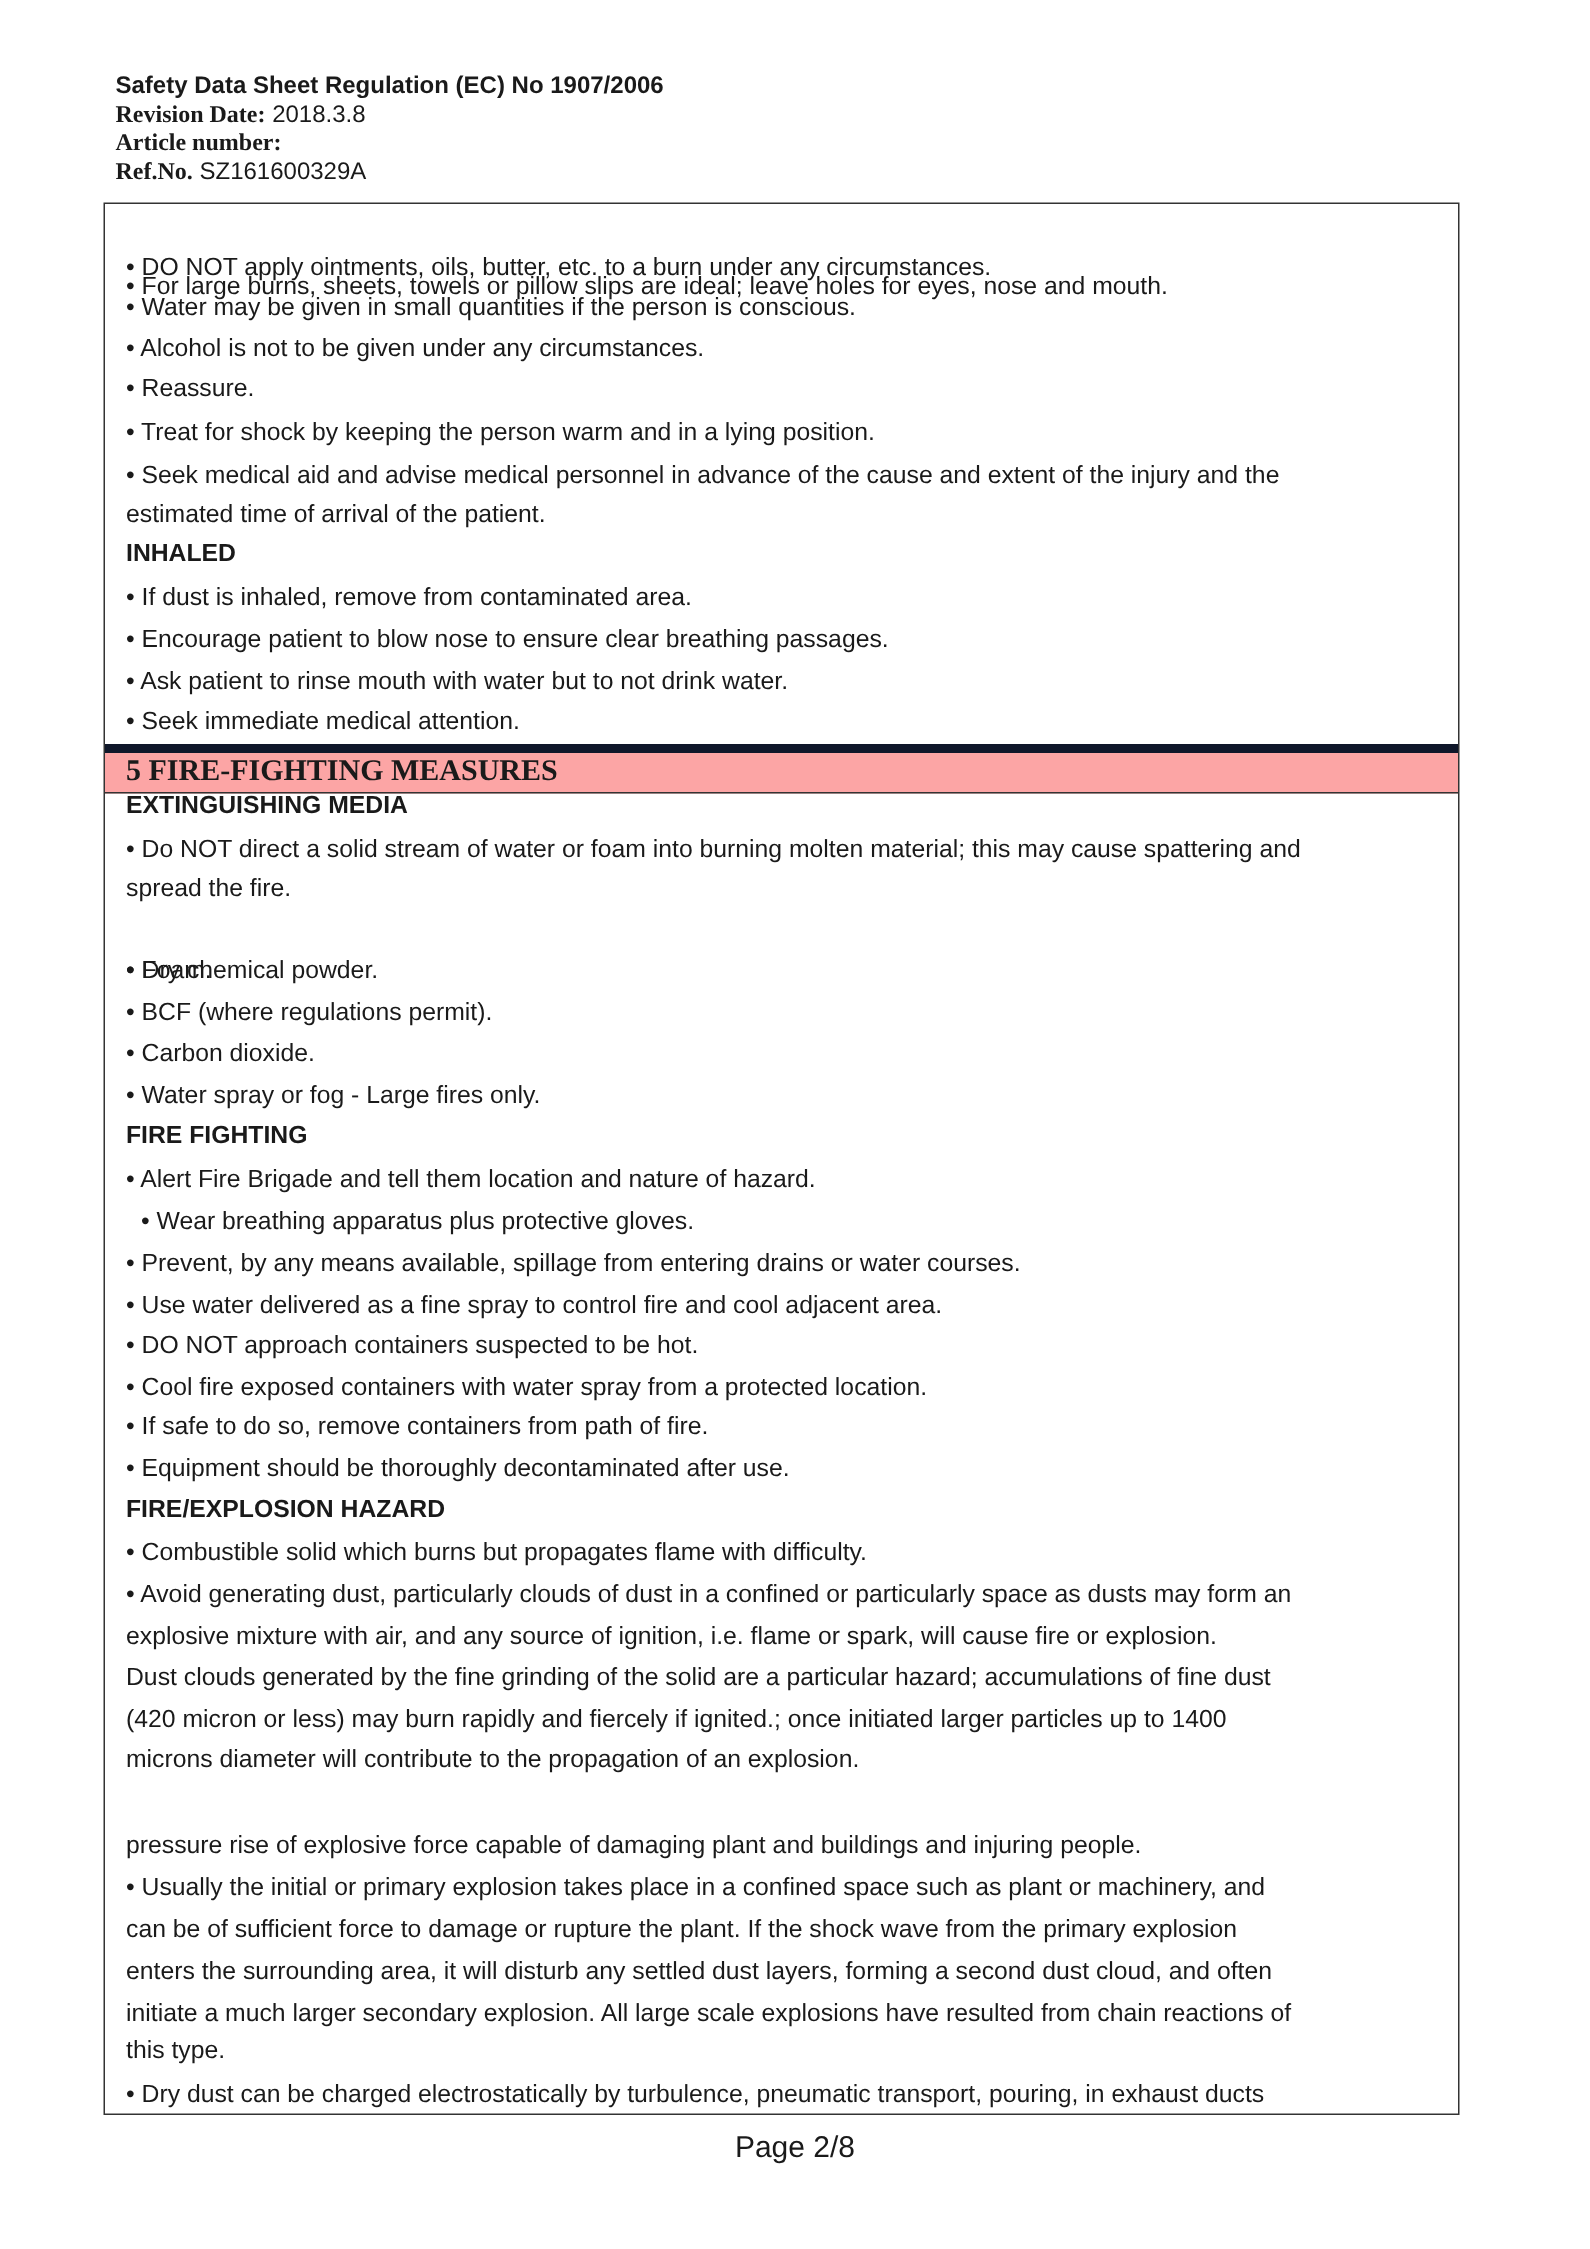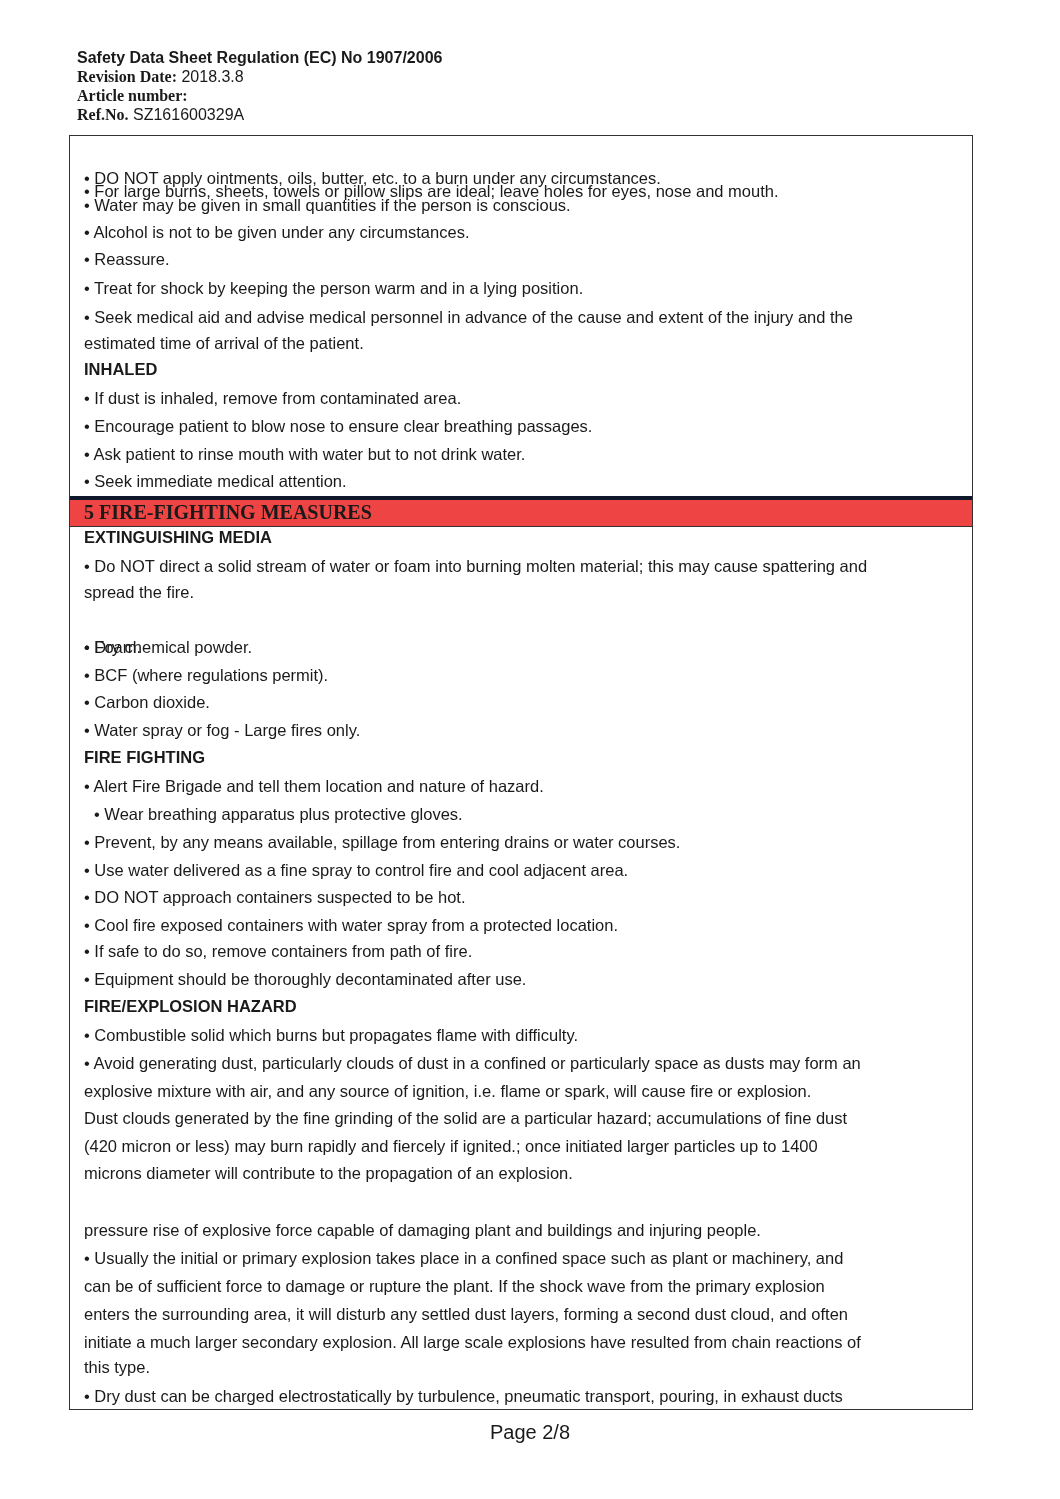--- a/index.html
+++ b/index.html
@@ -2,21 +2,21 @@
 <html><head>
 <meta charset="utf-8">
 <style>
   html, body { margin:0; padding:0; background:#ffffff; }
   body { width:1060px; height:1499px; position:relative; font-family:"Liberation Sans", sans-serif; color:#1a1a1a; }
   .header { position:absolute; left:77px; top:48px; line-height:19px; font-size:16px; }
   .header .title { font-weight:bold; font-size:16px; }
   .serif-b { font-family:"Liberation Serif", serif; font-weight:bold; font-size:16px; }
   .box { position:absolute; left:69px; top:135px; width:904px; height:1275px; border:1px solid #333; box-sizing:border-box; }
   .line { position:absolute; left:14px; font-size:16.5px; white-space:nowrap; }
-  .sect { position:absolute; left:0; right:0; height:26px; background:#ef4444; border-top:4px solid #0f172a; border-bottom:1px solid #333; }
+  .sect { position:absolute; left:0; right:0; height:26px; background:#fca5a5; border-top:6px solid #0f172a; border-bottom:1px solid #333; }
   .sect span { position:absolute; left:14px; top:1px; font-family:"Liberation Serif", serif; font-weight:bold; font-size:20px; }
   .sub { font-weight:bold; }
   .footer { position:absolute; left:0; width:1060px; top:1421px; text-align:center; font-size:20px; }
 </style>
 </head>
 <body>
 
 <div class="header">
   <div class="title">Safety Data Sheet Regulation (EC) No 1907/2006</div>
   <div><span class="serif-b">Revision Date:</span><span> 2018.3.8</span></div>

